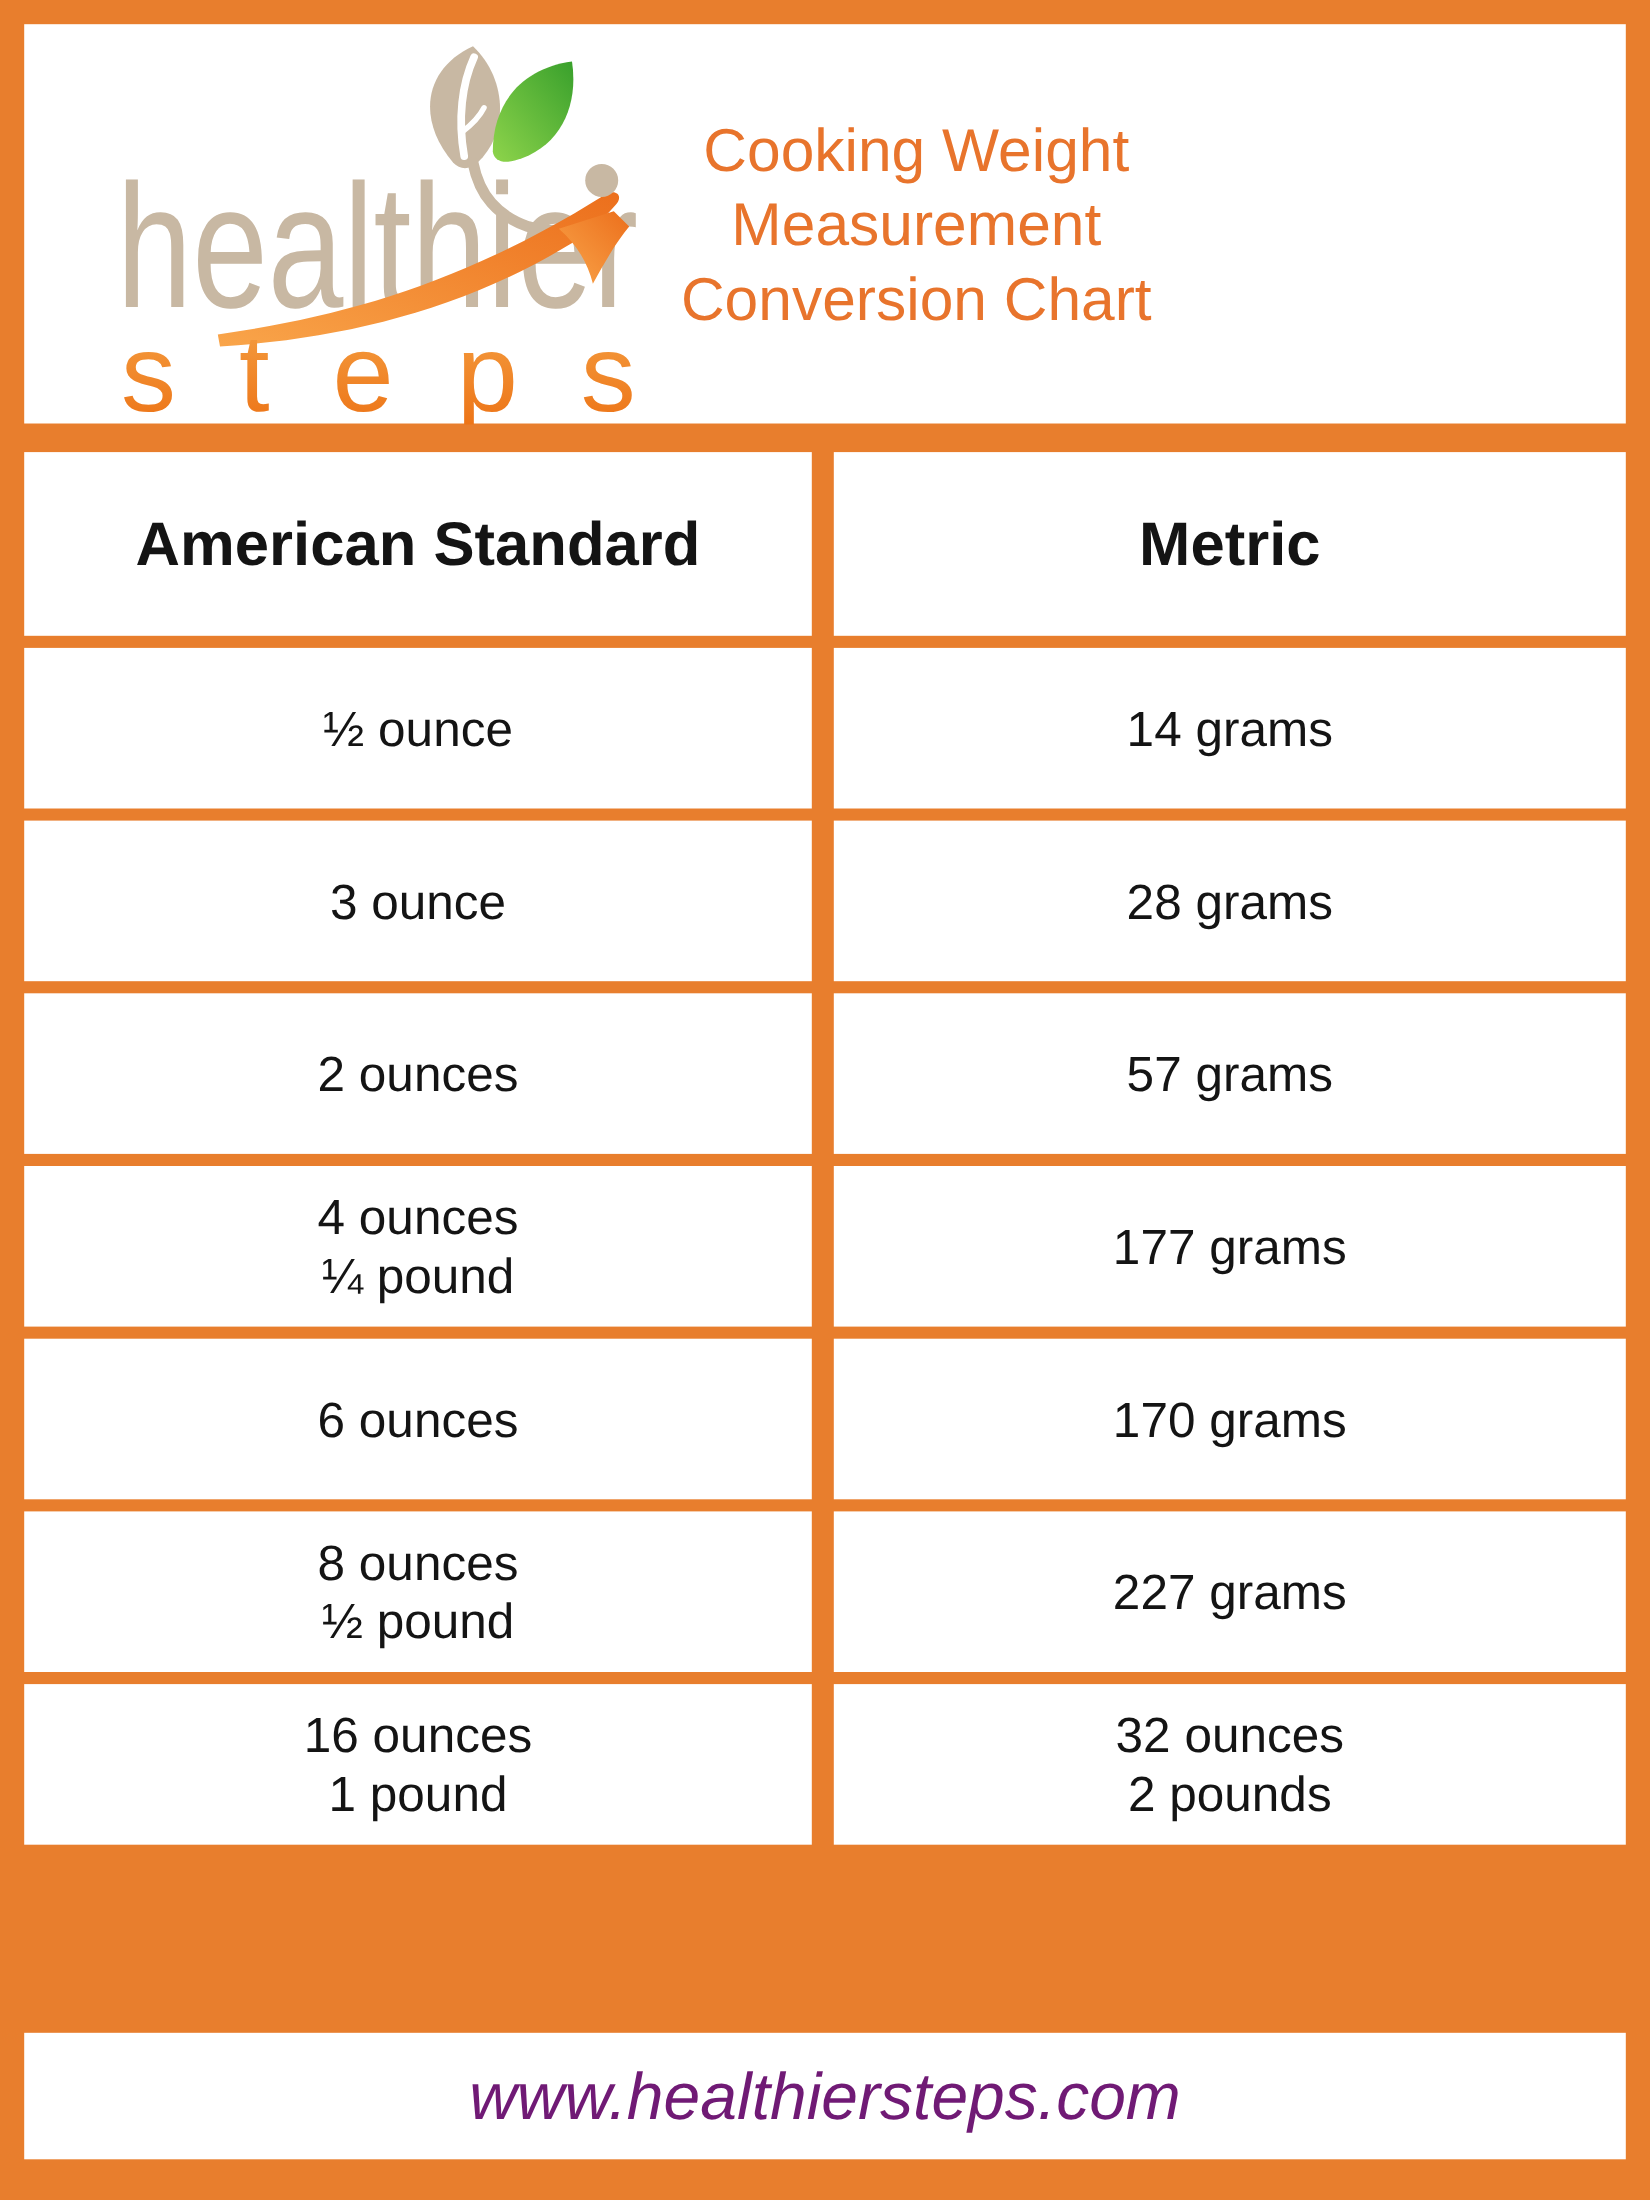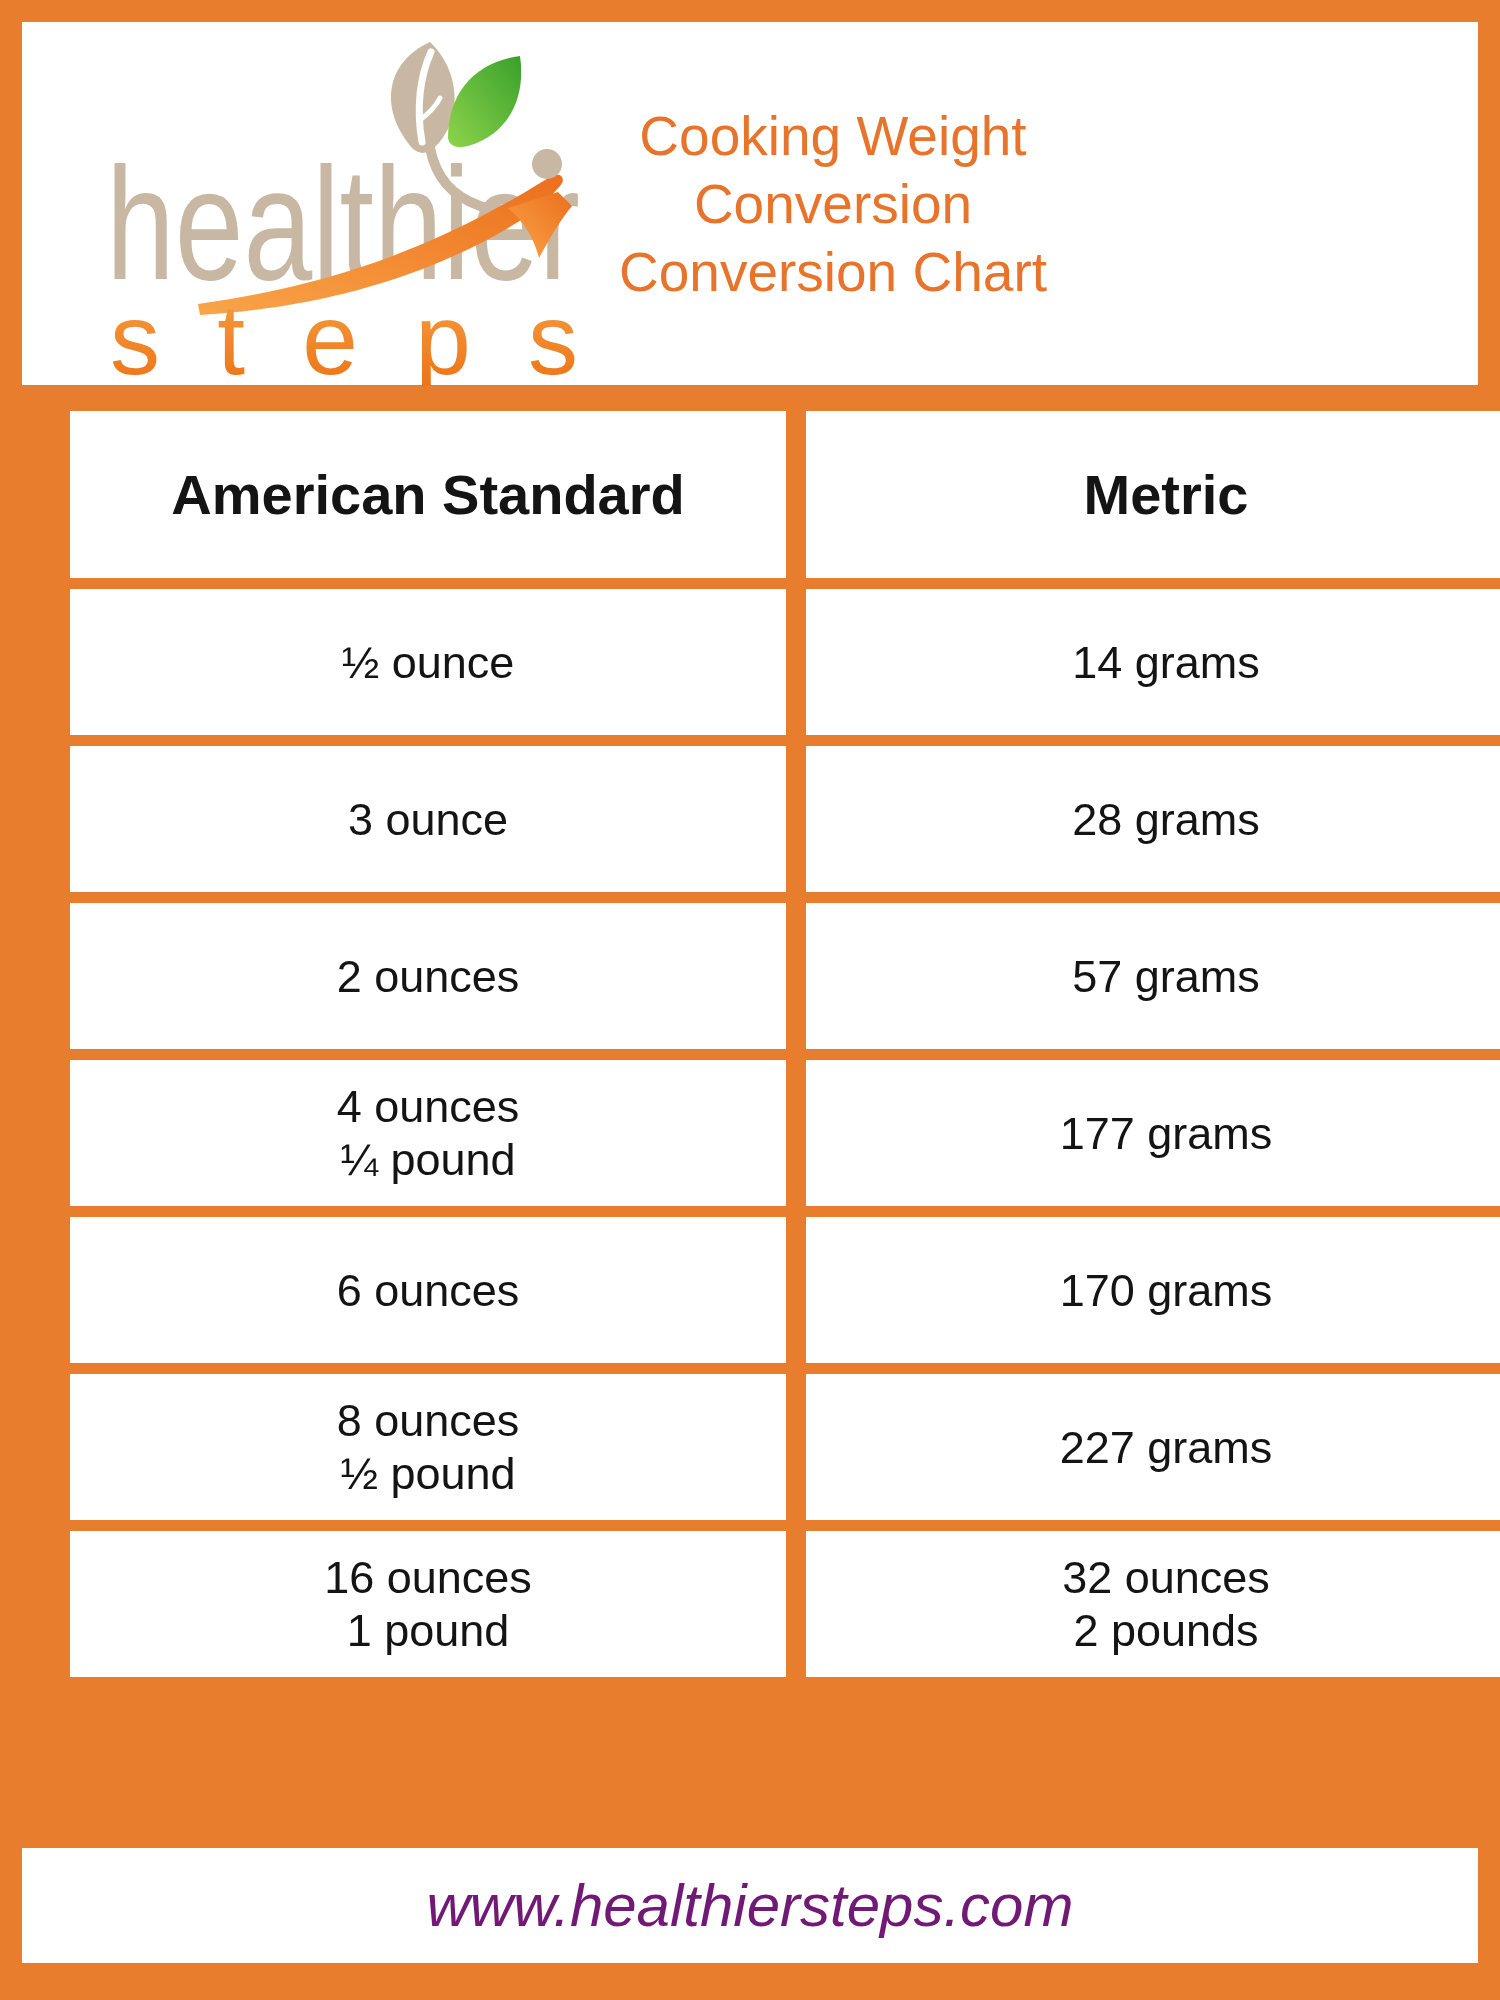--- a/index.html
+++ b/index.html
@@ -28,21 +28,21 @@
     text-align:center;
     color:#E8742C;
     font-size:55px;line-height:68px;
     letter-spacing:0px;
   }
   
   .grid{
     display:grid;
     grid-template-columns:716px 720px;
     grid-template-rows:167px repeat(8,146px);
-    column-gap:20px;row-gap:11px;margin-left:48px;
+    column-gap:20px;row-gap:11px;
   }
   .cell{
     background:#ffffff;
     display:flex;align-items:center;justify-content:center;
     text-align:center;
     color:#141414;
   }
   .cell.head{font-weight:bold;font-size:56px;}
   .cell.data{font-size:45px;line-height:53px;white-space:pre-line;}
   
@@ -94,21 +94,21 @@
         <path d="M 448 172 C 464 186 474 202 479 222 C 492 198 502 182 512 170 L 498 156 Z" fill="url(#lg-swoosh)"></path>
       </g>
 
       <circle cx="487" cy="128" r="15" fill="#C8B8A3"></circle>
 
       <text x="50" y="338" font-size="100" textLength="468" lengthAdjust="spacing" fill="url(#lg-steps)">steps</text>
     </svg>
 
     <div class="title-block">
       <div>Cooking Weight</div>
-      <div>Conversion</div>
+      <div>Measurement</div>
       <div>Conversion Chart</div>
     </div>
   </div>
 
   <div class="grid" id="grid">
     <div class="cell head">American Standard</div>
     <div class="cell head">Metric</div>
 
   <div class="cell data">½ ounce</div>
       <div class="cell data">14 grams</div>

